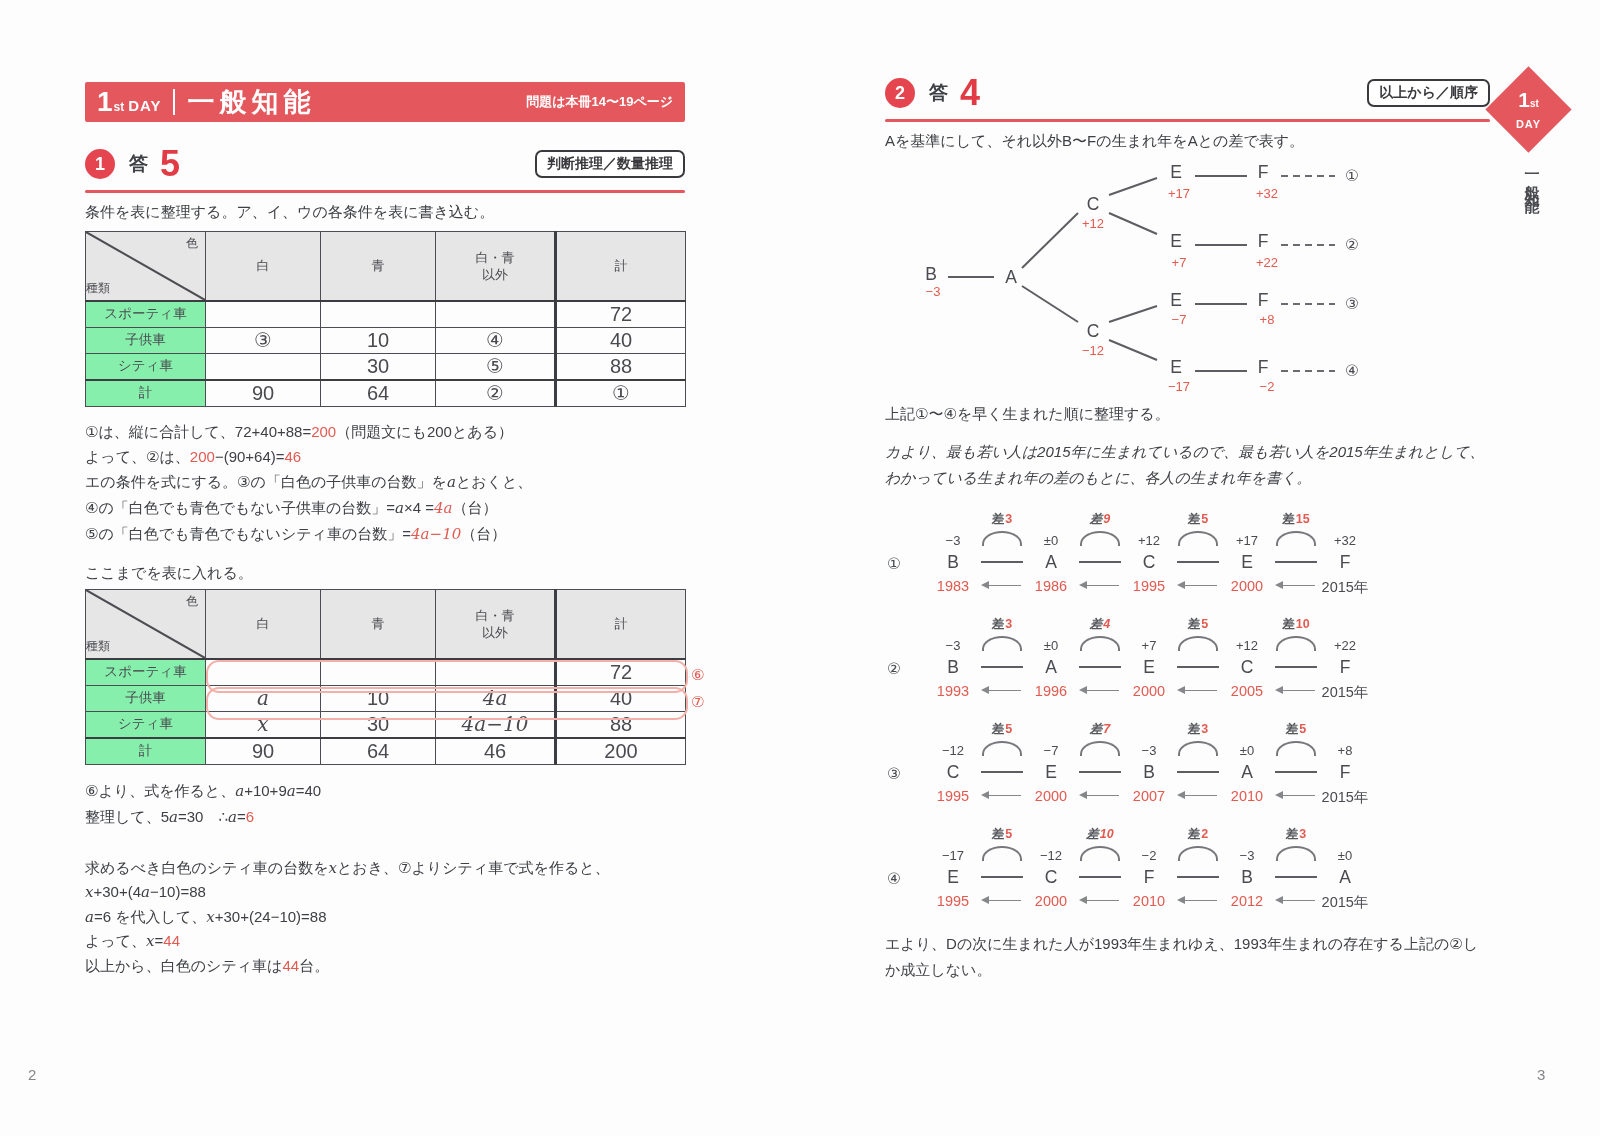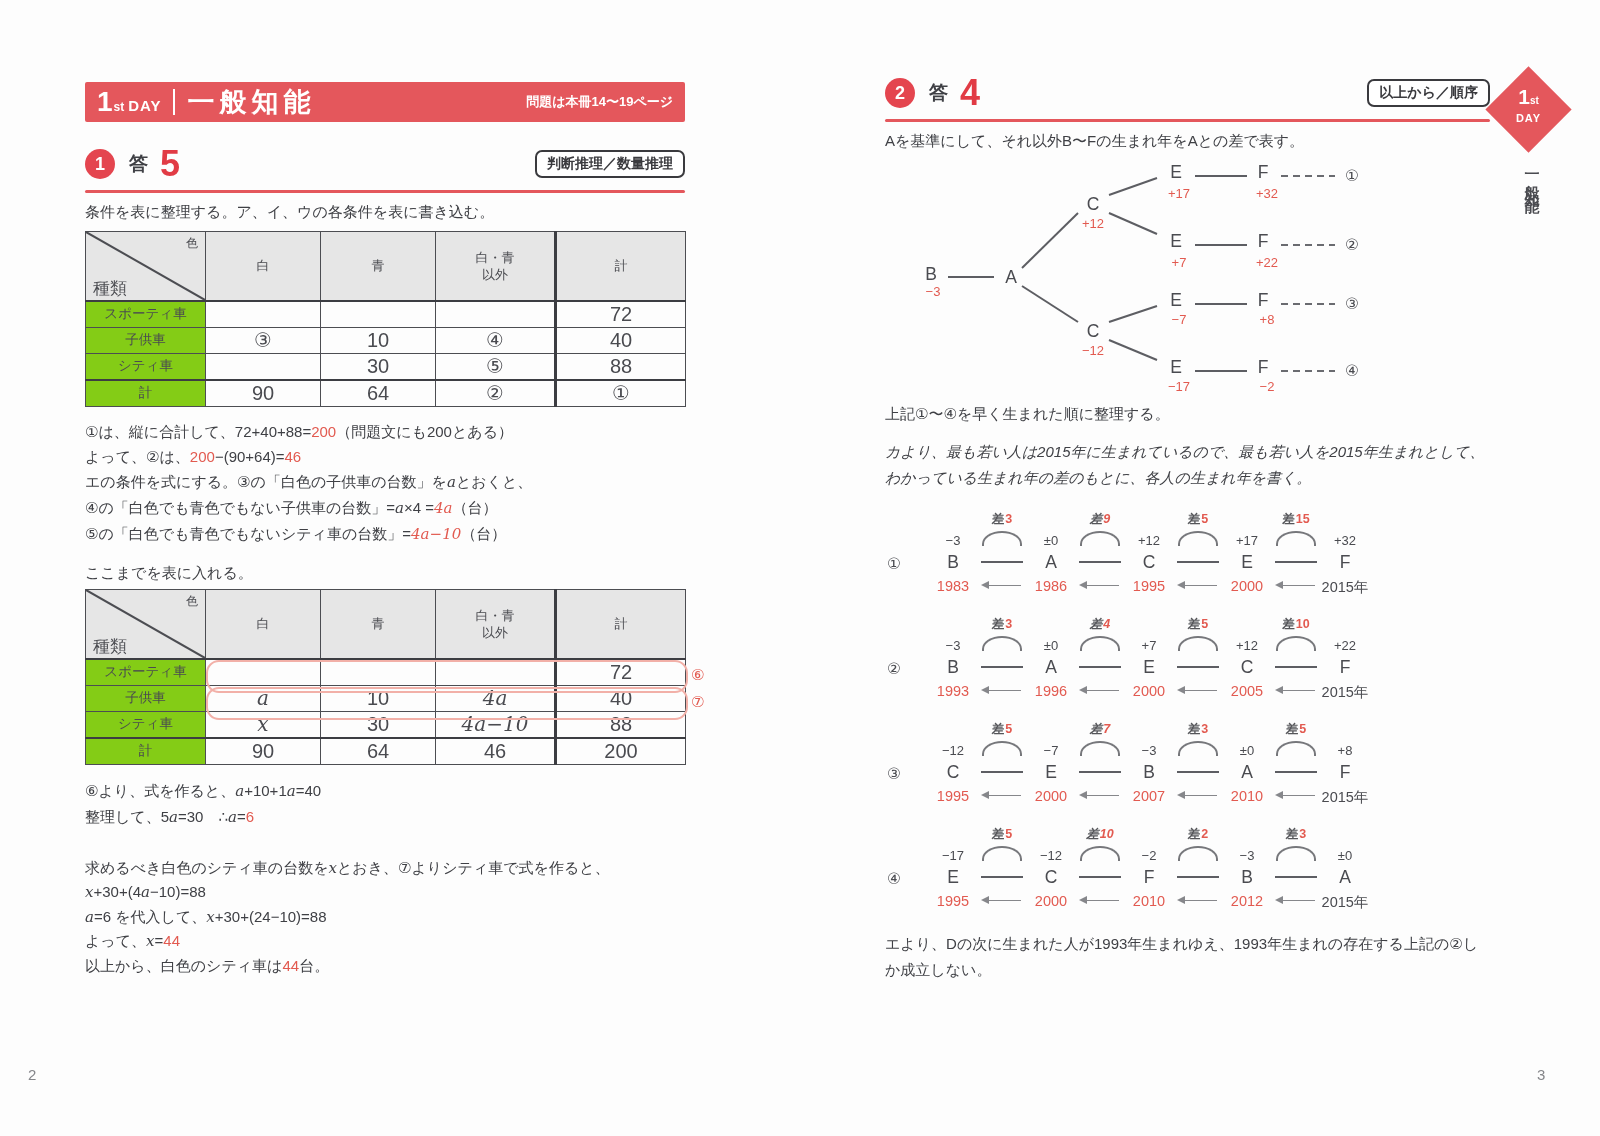--- a/index.html
+++ b/index.html
@@ -49,27 +49,27 @@
   .blockD{margin-top:26px;}
   .blockD .sline{line-height:23.5px;}
   .midline{font-size:15px;margin:17px 0 0 0;}
 
   
   .twrap{position:relative;margin-top:9px;width:600px;}
   table.ctable{border-collapse:collapse;table-layout:fixed;width:600px;}
   .ctable th,.ctable td{border:1.5px solid #4c4d52;text-align:center;font-weight:400;
     font-size:20px;color:#4a4b50;padding:0;height:25px;}
   .ctable th{background:#e6e6e6;font-size:13px;height:46px;white-space:pre-line;line-height:17px;}
-  .ctable td.rlabel{background:#84cc16;font-size:13.5px;margin-left:21px;}
+  .ctable td.rlabel{background:#86efac;font-size:13.5px;margin-left:21px;}
   .ctable .tcol{border-left:3px solid #3c3d42;}
   .ctable tr.trow td{border-top:2.5px solid #3c3d42;}
   .ctable tr.hrow th{border-bottom:2px solid #3c3d42;}
   .corner{position:relative;}
   .corner .ctop{position:absolute;top:3px;right:7px;font-size:12px;}
-  .corner .cbot{position:absolute;bottom:3px;left:7px;font-size:17px;}
+  .corner .cbot{position:absolute;bottom:3px;left:0;font-size:12px;}
   .corner svg{position:absolute;left:0;top:0;width:100%;height:100%;}
   .rowline{position:absolute;left:121px;width:478px;height:29px;border:2px solid #f2b0a8;
     border-radius:13px;pointer-events:none;}
   .rowtag{position:absolute;left:606px;font-size:15px;color:#e25a50;}
 
   
   .tree{position:relative;width:500px;height:240px;margin:6px 0 0 18px;}
   .tree svg{position:absolute;left:0;top:0;}
   .tree .lab{position:absolute;transform:translate(-50%,-50%);white-space:nowrap;}
   .t-letter{font-size:17.5px;color:#4a4b50;}
@@ -100,21 +100,21 @@
   .tl-year.last{color:#4a4b50;}
   .arrowbox{display:flex;align-items:center;justify-content:center;}
   .larrow{position:relative;width:38px;height:1.8px;background:#86878b;}
   .larrow::before{content:"";position:absolute;left:-2px;top:-3.6px;width:0;height:0;
     border-top:4.5px solid transparent;border-bottom:4.5px solid transparent;border-right:8px solid #86878b;}
 
   
   .edge-diamond{position:absolute;left:1498px;top:79px;width:61px;height:61px;
     background:#e4575c;transform:rotate(45deg);}
   .edge-text{position:absolute;left:1498px;top:86px;width:61px;text-align:center;color:#fff;font-weight:700;}
-  .edge-text .l1{font-size:21px;line-height:22px;}
+  .edge-text .l1{font-size:21px;line-height:28px;}
   .edge-text .l1 .s{font-size:10px;}
   .edge-text .l2{font-size:11px;letter-spacing:1px;line-height:13px;}
   .edge-vtext{position:absolute;left:1522px;top:166px;writing-mode:vertical-rl;
     font-size:15px;font-weight:700;letter-spacing:7px;color:#4a4b50;}
 </style>
 </head>
 <body>
 
 <div class="page-left">
 
@@ -259,21 +259,21 @@
       </tr>
     </tbody>
       </table>
     <div class="rowline" style="top:71px;"></div>
     <div class="rowline" style="top:98px;"></div>
     <span class="rowtag" style="top:77px;">⑥</span>
     <span class="rowtag" style="top:104px;">⑦</span>
   </div>
 
   <div class="blockC">
-    <p class="sline"><span>⑥より、式を作ると、</span><span class="var">a</span><span>+10+1</span><span class="var">a</span><span>=40</span></p>
+    <p class="sline"><span>⑥より、式を作ると、</span><span class="var">a</span><span>+10+9</span><span class="var">a</span><span>=40</span></p>
     <p class="sline"><span>整理して、5</span><span class="var">a</span><span>=30　∴</span><span class="var">a</span><span>=</span><span class="red">6</span></p>
   </div>
 
   <div class="blockD">
     <p class="sline"><span>求めるべき白色のシティ車の台数を</span><span class="var">x</span><span>とおき、⑦よりシティ車で式を作ると、</span></p>
     <p class="sline"><span class="var">x</span><span>+30+(4</span><span class="var">a</span><span>−10)=88</span></p>
     <p class="sline"><span class="var">a</span><span>=6 を代入して、</span><span class="var">x</span><span>+30+(24−10)=88</span></p>
     <p class="sline"><span>よって、</span><span class="var">x</span><span>=</span><span class="red">44</span></p>
     <p class="sline"><span>以上から、白色のシティ車は</span><span class="red">44</span><span>台。</span></p>
   </div>

